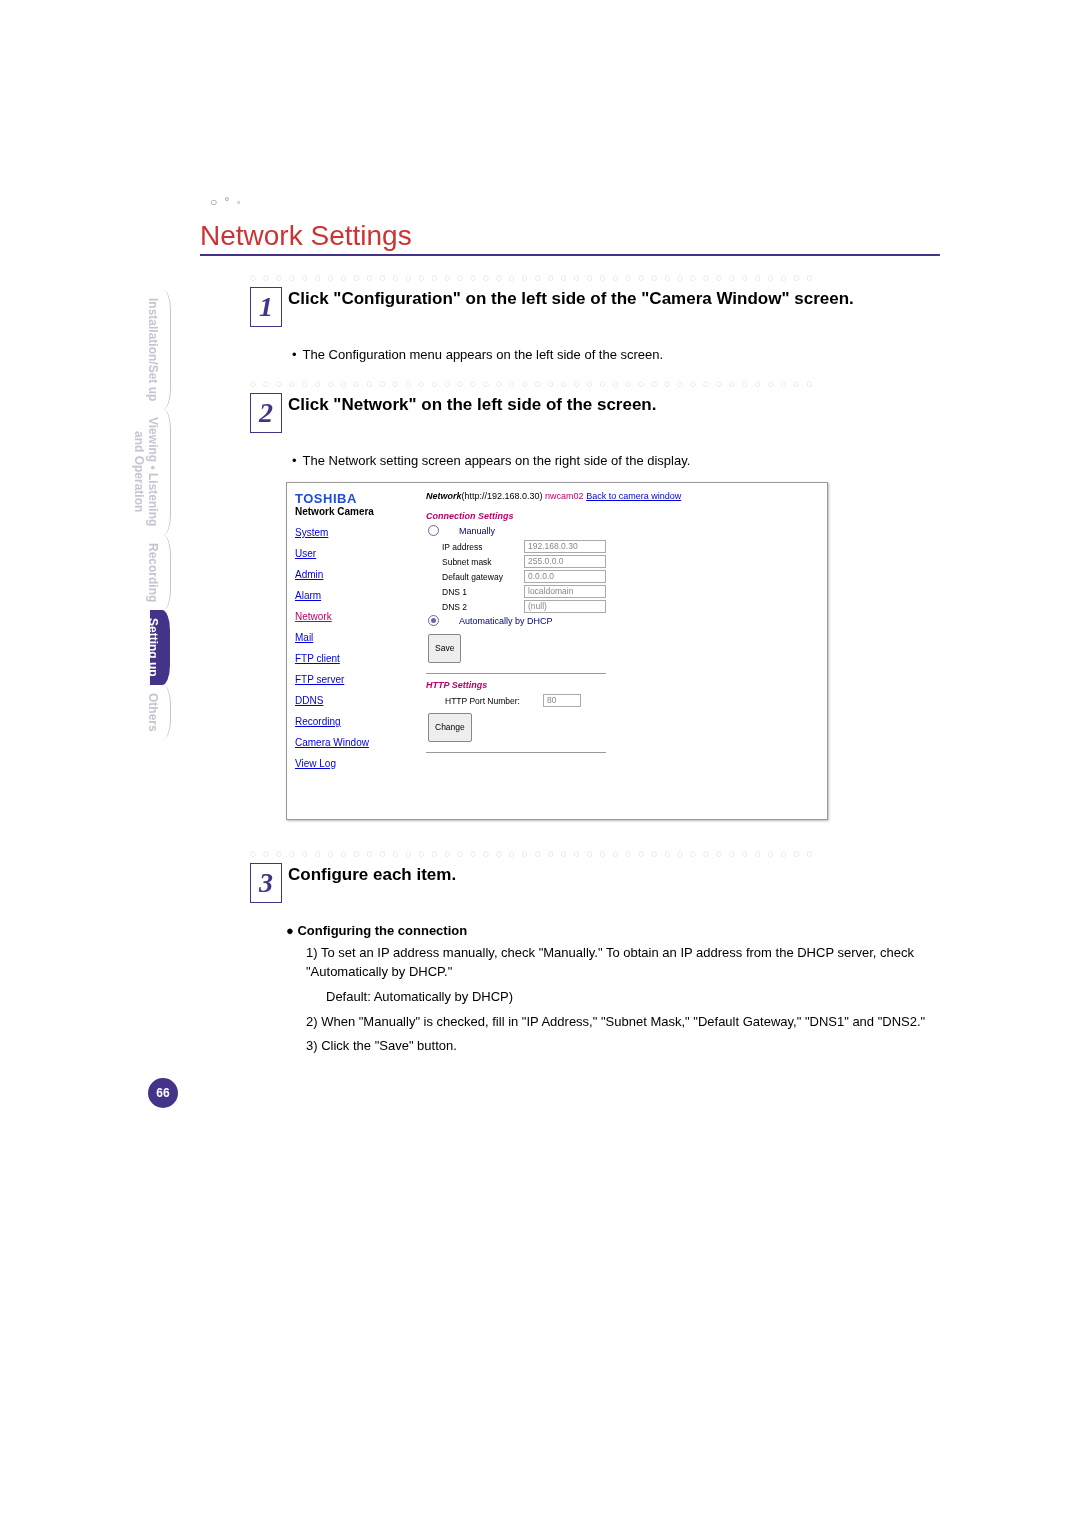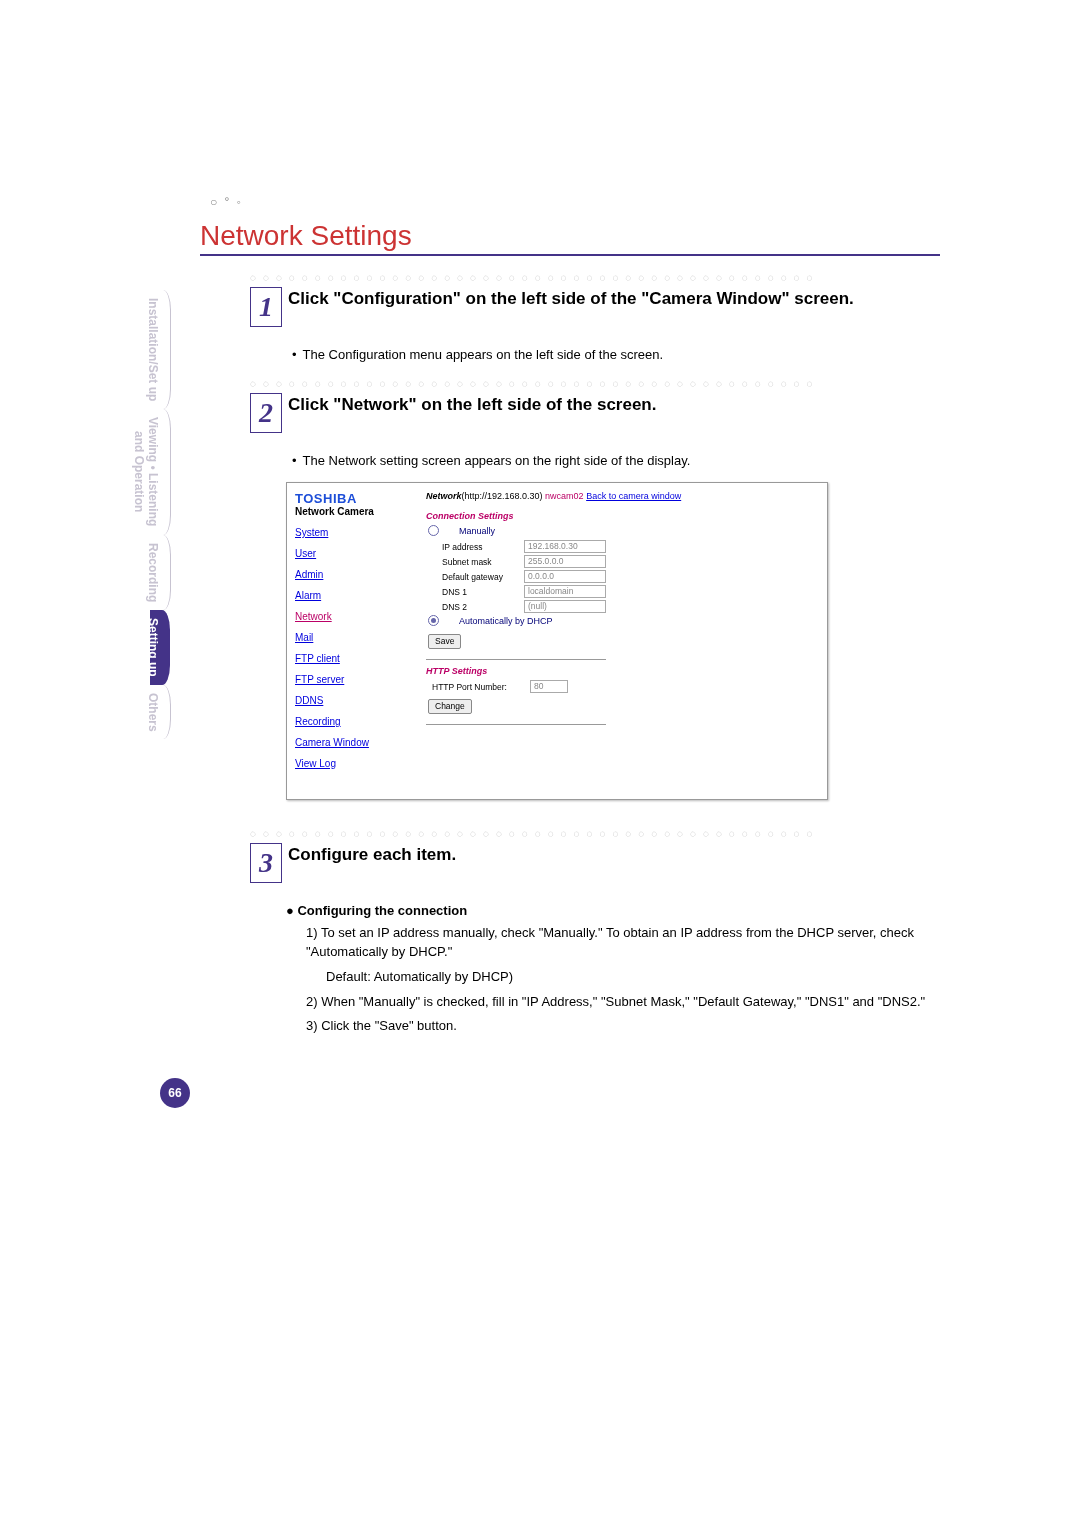--- a/index.html
+++ b/index.html
@@ -238,35 +238,35 @@
     content: "";
     width: 5px;
     height: 5px;
     background: #66a;
     border-radius: 50%;
   }
   .ss-btn {
     border: 1px solid #888;
     background: #eee;
     font-size: 8.5px;
-    padding: 0 6px;
+    padding: 7px 6px;
     margin: 4px 0 4px 2px;
     display: inline-block;
     height: 13px;
     line-height: 13px;
     border-radius: 2px;
   }
   .ss-sep {
     border-top: 1px solid #999;
     margin: 6px 0;
     width: 180px;
   }
   .page-num {
     position: absolute;
-    left: 160px;
+    left: 148px;
     bottom: 420px;
     background: #443388;
     color: #fff;
     border-radius: 50%;
     width: 30px;
     height: 30px;
     display: flex;
     align-items: center;
     justify-content: center;
     font-size: 12px;
@@ -375,21 +375,21 @@
             <span class="lbl">DNS 2</span>
             <span class="val">(null)</span>
           </div>
           <div class="ss-radio">
             <span class="r on"></span>
             <span>Automatically by DHCP</span>
           </div>
           <span class="ss-btn">Save</span>
           <div class="ss-sep"></div>
           <div class="ss-h">HTTP Settings</div>
-          <div class="ss-row" style="margin-left:6px;">
+          <div class="ss-row" style="margin-left:19px;">
             <span class="lbl" style="width:98px;">HTTP Port Number:</span>
             <span class="val" style="width:30px;">80</span>
           </div>
           <span class="ss-btn">Change</span>
           <div class="ss-sep"></div>
         </div>
       </div>
     </div>
 
     <div class="step-block" style="margin-top:28px;">

